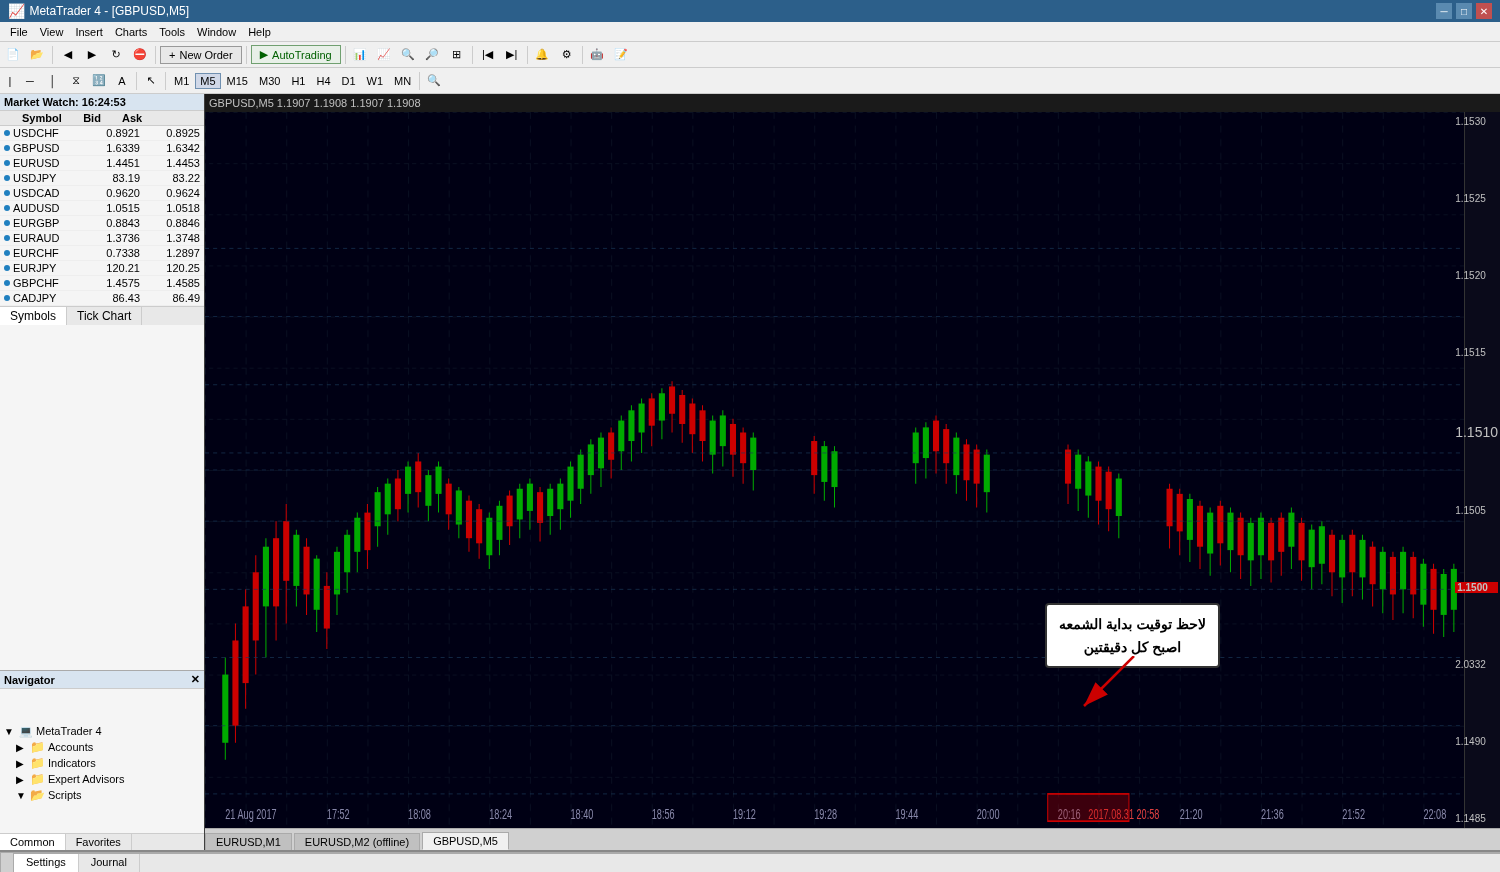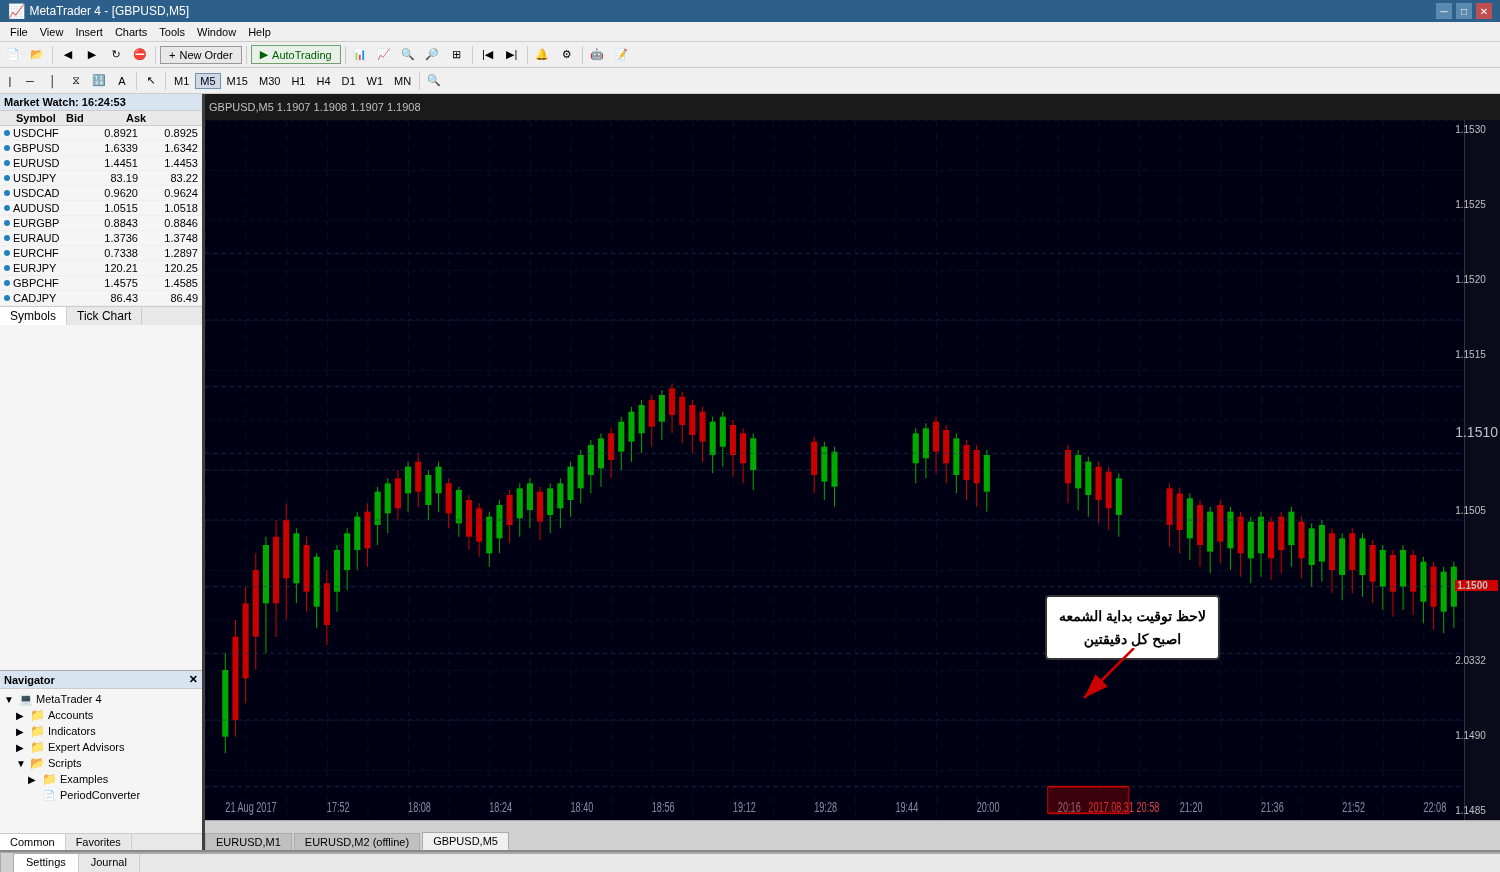--- a/index.html
+++ b/index.html
@@ -63,21 +63,21 @@
     
     #main-layout {
       display: flex;
       height: calc(872px - 22px - 20px - 26px - 26px - 22px);
     }
 
     
     #left-panel {
       width: 205px;
       background: #f5f5f5;
-      border-right: 3px solid #404040;
+      border-right: 1px solid #404040;
       display: flex;
       flex-direction: column;
     }
 
     
     #market-watch {
       flex: 1;
       overflow: hidden;
       display: flex;
       flex-direction: column;
@@ -87,21 +87,21 @@
       padding: 2px 4px;
       font-weight: bold;
       font-size: 11px;
       border-bottom: 1px solid #ccc;
     }
     #market-watch-cols {
       display: grid;
       grid-template-columns: 1fr 60px 60px;
       background: #e8e8e8;
       border-bottom: 1px solid #ccc;
-      padding: 1px 16px;
+      padding: 1px 22px;
       font-weight: bold;
     }
     .mw-row {
       display: grid;
       grid-template-columns: 1fr 60px 60px;
       padding: 1px 4px;
       border-bottom: 1px solid #eee;
     }
     .mw-symbol { display: flex; align-items: center; gap: 3px; }
     .dot { width: 6px; height: 6px; border-radius: 50%; background: #2080c0; display: inline-block; }
@@ -118,20 +118,21 @@
       padding: 2px 10px; cursor: pointer; font-size: 12px; border-right: 1px solid #ccc;
     }
     .mw-tab.active { background: white; border-bottom: none; }
 
     
     #navigator {
       height: 180px;
       border-top: 1px solid #aaa;
       display: flex;
       flex-direction: column;
+      gap: 32px;
     }
     #navigator-header {
       background: #d8e4f0;
       padding: 2px 4px;
       font-weight: bold;
       display: flex;
       justify-content: space-between;
       align-items: center;
       border-bottom: 1px solid #ccc;
     }
@@ -165,36 +166,36 @@
       display: flex;
       flex-direction: column;
       background: #000;
       overflow: hidden;
     }
     #chart-header {
       background: #1a1a1a;
       color: #c0c0c0;
       padding: 2px 4px;
       font-size: 11px;
-      height: 26px;
+      height: 18px;
       display: flex;
       align-items: center;
     }
     #chart-canvas {
       flex: 1;
       position: relative;
       background: #000014;
       overflow: hidden;
     }
 
     
     #chart-tabs {
       display: flex;
       background: #d0d0d0;
-      height: 30px;
+      height: 22px;
       align-items: flex-end;
       border-top: 1px solid #aaa;
     }
     .chart-tab {
       padding: 2px 10px; cursor: pointer; font-size: 11px; border: 1px solid #aaa; border-bottom: none; background: #c0c0c0; margin-right: 2px;
     }
     .chart-tab.active { background: #f0f0f0; border-bottom: 1px solid #f0f0f0; }
 
     
     #chart-svg { width: 100%; height: 100%; }
@@ -351,21 +352,21 @@
 </div>
 
 <div id="main-layout">
 
   <div id="left-panel">
 
     <div id="market-watch">
       <div id="market-watch-header">Market Watch: 16:24:53</div>
       <div id="market-watch-cols">
         <span>Symbol</span>
-        <span style="text-align:left;">Bid</span>
+        <span style="text-align:center;">Bid</span>
         <span style="text-align:left;">Ask</span>
       </div>
       <div id="market-watch-rows">
       <div class="mw-row">
     <span class="mw-symbol"><span class="dot"></span>USDCHF</span>
     <span class="mw-bid">0.8921</span>
     <span class="mw-ask">0.8925</span>
   </div>
           <div class="mw-row">
     <span class="mw-symbol"><span class="dot"></span>GBPUSD</span>

